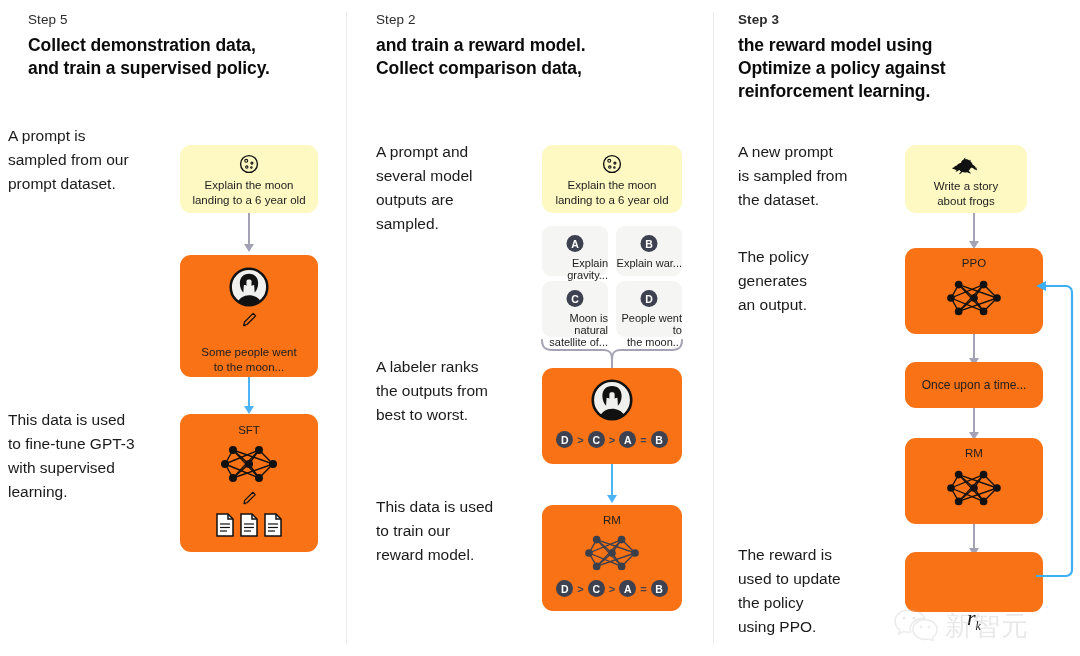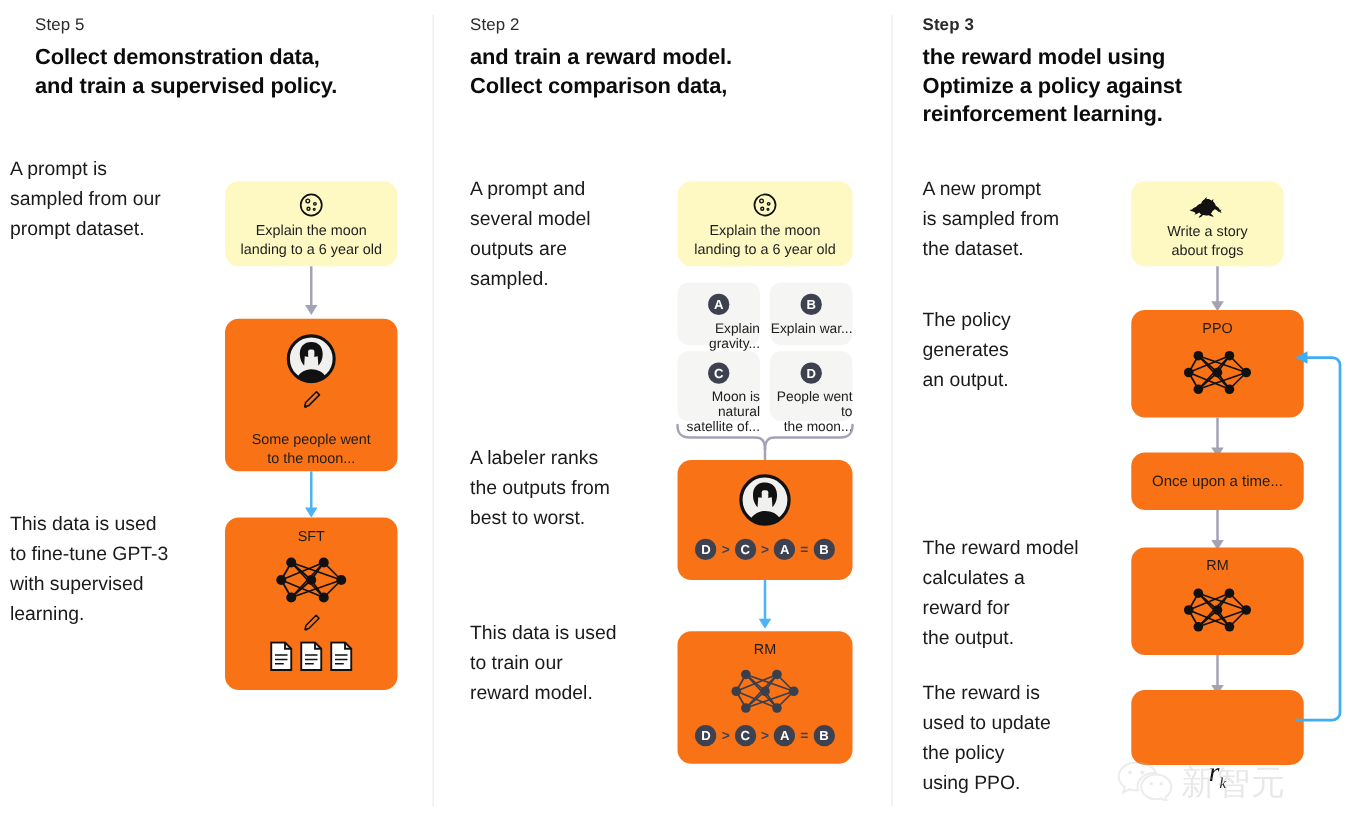--- a/index.html
+++ b/index.html
@@ -339,24 +339,20 @@
       <div>Optimize a policy against</div>
       <div>reinforcement learning.</div>
     </div>
 
     <div class="body-text" style="left:24px;top:140px;width:165px;white-space:pre-line;">A new prompt
 is sampled from
 the dataset.</div>
     <div class="body-text" style="left:24px;top:245px;width:160px;white-space:pre-line;">The policy
 generates
 an output.</div>
-    <div class="body-text" style="left:24px;top:427px;width:175px;white-space:pre-line;">The reward model
-calculates a
-reward for
-the output.</div>
     <div class="body-text" style="left:24px;top:543px;width:175px;white-space:pre-line;">The reward is
 used to update
 the policy
 using PPO.</div>
 
     <div class="box blue" style="left:191px;top:145px;width:122px;height:68px;">
       <span style="position:absolute;left:50%;top:10px;transform:translateX(-50%);">
         <svg width="30" height="20" viewBox="0 0 36 24">
           <path d="M4 17c-1.6 0-2.6-.6-3-1.6.9.2 1.8 0 2.4-.6.7-.8 2-1.8 3.6-2.1 1.1-1.6 3-3 5-3.4.4-1.8 1.6-3.3 3.3-4 .3-1 1-1.9 2-2.3-.4.8-.4 1.6 0 2.2 1.6-.3 3.4.2 4.6 1.4.4-.6 1.2-1 2-1-.5.5-.7 1.2-.6 1.8 1.3.9 2.2 2.3 2.5 3.9l2.2 1.7c.8.6 1.6 1.6 2 2.8.4-.5 1.1-.8 1.8-.7-.7.4-1.1 1-1.2 1.7.5.5.8 1.2.9 2-.9-1-2-1.5-3.1-1.5-1.2-1.3-2.5-2.1-3.6-2.4-.5.7-1.2 1.3-2 1.7-.2 1-.8 2-1.7 2.7l1.6 1.2c.6.5 1 1.2 1.1 2-.8-.7-1.7-1-2.6-.9-.5-.4-1.3-.8-2.2-1-.7.2-1.5.3-2.3.3-1 0-1.9-.1-2.7-.4-.9.4-1.6 1-2 1.7-.9 0-1.8.4-2.4 1 .1-.8.5-1.5 1-2l1.5-1.3c-.8-.5-1.4-1.2-1.8-2-1 .3-1.9.9-2.6 1.6-.9 0-1.7.4-2.3 1 .2-.7.6-1.3 1.2-1.7-.1-.4-.3-.7-.6-.9z" fill="#111"></path>
         </svg>

